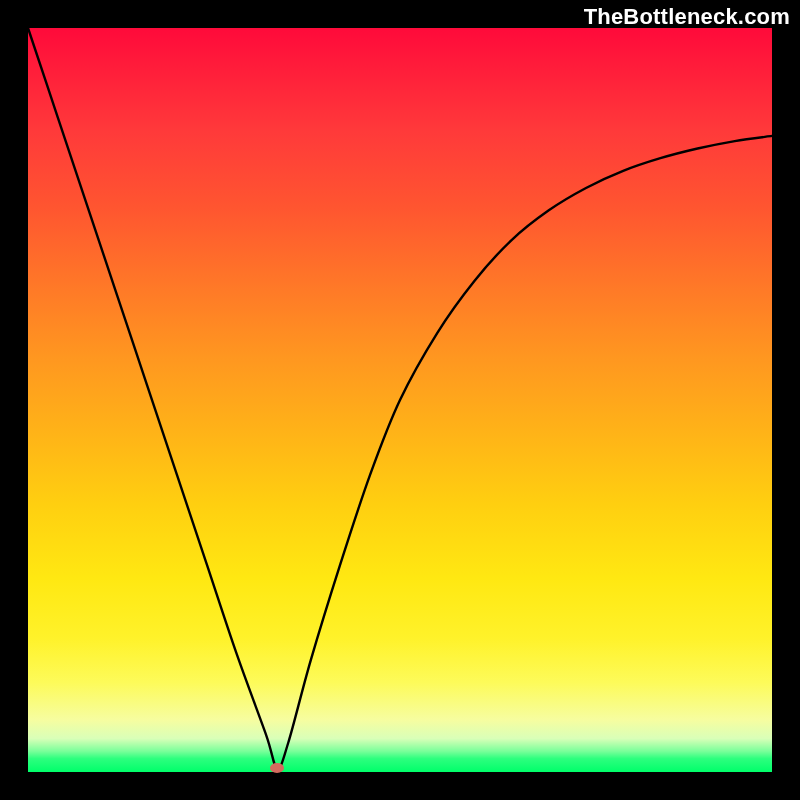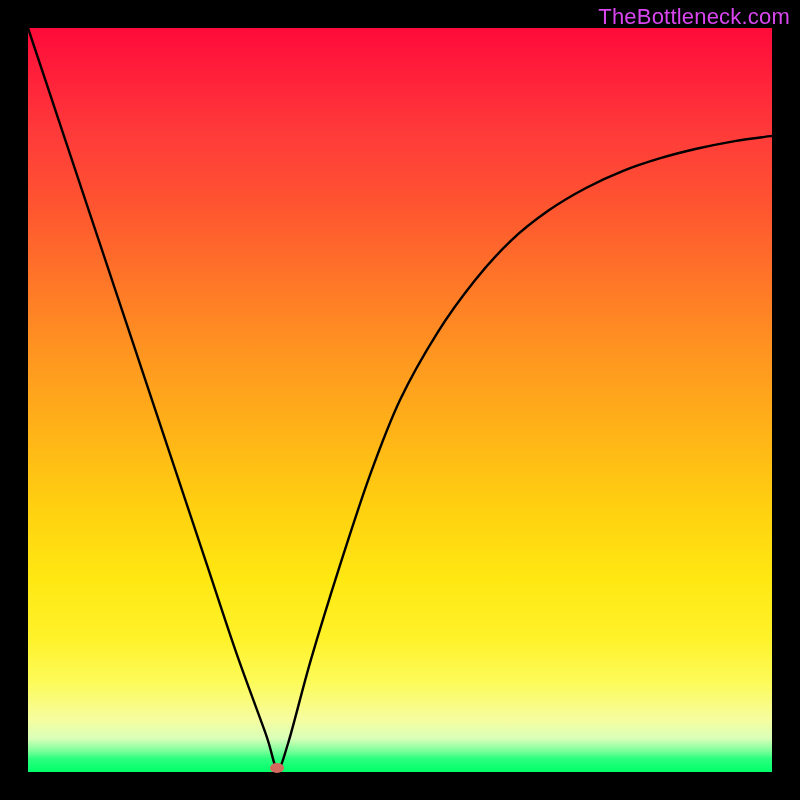--- a/index.html
+++ b/index.html
@@ -42,23 +42,23 @@
       #d9ffb8 95.5%,
       #7aff9a 97.2%,
       #2dff7e 98.2%,
       #00ff6a 100%
     );
   }
   .watermark {
     position: absolute;
     top: 4px;
     right: 10px;
-    color: #d946ef;
+    color: #ffffff;
     font-size: 22px;
-    font-weight: 400;
+    font-weight: 700;
     letter-spacing: 0.2px;
     user-select: none;
     text-align: right;
   }
   svg.curve {
     position: absolute;
     left: 0;
     top: 0;
     width: 744px;
     height: 744px;

